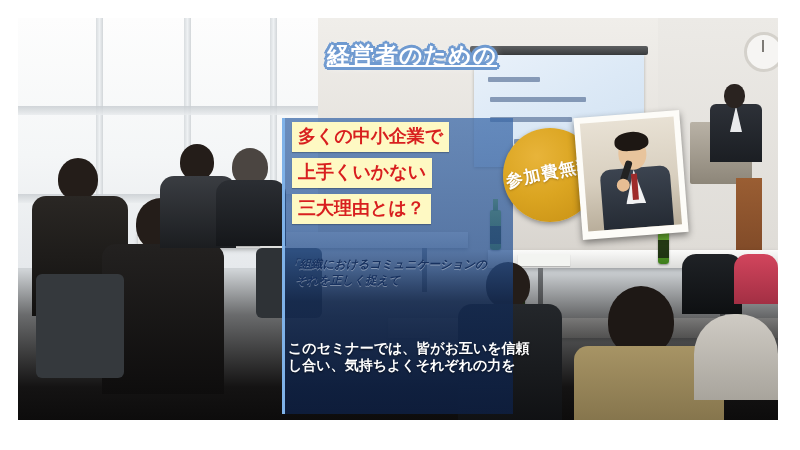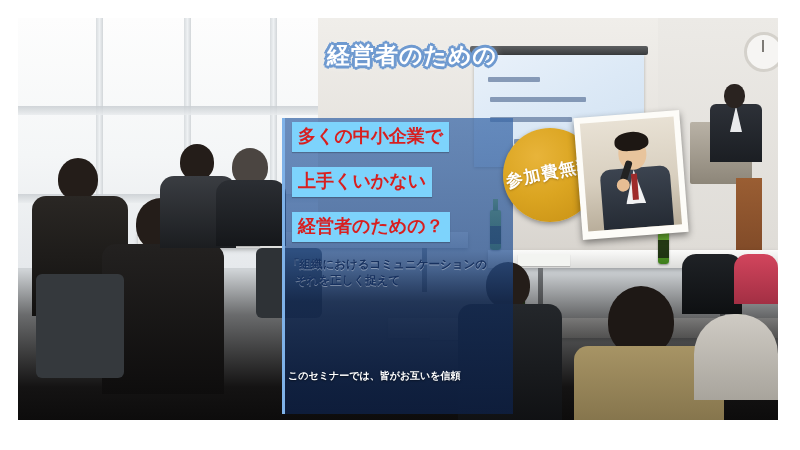--- a/index.html
+++ b/index.html
@@ -79,48 +79,48 @@
 
   .paper{position:absolute;background:#f3f4f1;box-shadow:0 1px 1px rgba(0,0,0,.18);}
 
   
   #title{position:absolute;left:292px;top:40px;width:240px;text-align:center;
          font-weight:bold;font-size:23px;line-height:31px;color:#ffffff;letter-spacing:1px;
          text-shadow:
            -2px -2px 0 #6f9ad0, 2px -2px 0 #6f9ad0,-2px 2px 0 #6f9ad0, 2px 2px 0 #6f9ad0,
            -3px 0 0 #6f9ad0, 3px 0 0 #6f9ad0, 0 -3px 0 #6f9ad0, 0 3px 0 #6f9ad0,
            0 0 9px rgba(255,255,255,.9);}
-  #title .tline{display:block;white-space:nowrap;}
+  #title .tline{display:block;white-space:nowrap;text-decoration:underline;}
 
   
   #bluepanel{position:absolute;left:282px;top:118px;width:228px;height:296px;
              background:linear-gradient(180deg,
                 rgba(58,104,168,.74) 0%,
                 rgba(46,88,150,.76) 45%,
                 rgba(20,42,80,.88) 62%,
                 rgba(14,30,62,.93) 100%);
              border-left:3px solid #7fb2e8;}
 
   
   #redlines{position:absolute;left:292px;top:122px;width:226px;}
-  .band{display:inline-block;background:#7dd3fc;color:#d81f1f;font-weight:bold;
-        font-size:18px;line-height:25px;padding:2px 6px 3px 6px;margin-bottom:15px;
+  .band{display:inline-block;background:#fef9c3;color:#d81f1f;font-weight:bold;
+        font-size:18px;line-height:25px;padding:2px 6px 3px 6px;margin-bottom:6px;
         white-space:nowrap;box-shadow:0 1px 1px rgba(0,0,0,.22);}
 
   
   #quote{position:absolute;left:288px;top:256px;width:218px;
          color:#17315f;font-weight:bold;font-size:11.5px;line-height:16px;
-         text-shadow:0 1px 0 rgba(255,255,255,.35);}
+         text-shadow:0 1px 0 rgba(255,255,255,.35);font-style:italic;}
   #quote div{white-space:nowrap;}
   .ind{padding-left:7px;}
 
   
-  #closing{position:absolute;left:288px;top:367px;width:218px;
-           color:#ffffff;font-weight:bold;font-size:10px;line-height:17px;
-           text-shadow:0 1px 2px rgba(0,0,0,.55);}
+  #closing{position:absolute;left:288px;top:340px;width:218px;
+           color:#ffffff;font-weight:bold;font-size:14px;line-height:17px;
+           text-shadow:0 1px 2px rgba(0,0,0,.55);text-align:right;}
   #closing div{white-space:nowrap;}
 
   
   #badge{position:absolute;left:503px;top:128px;width:94px;height:94px;border-radius:50%;
          background:radial-gradient(circle at 36% 30%,#e8b43a 0%,#dba521 46%,#c68f14 100%);
          box-shadow:0 2px 5px rgba(0,0,0,.35);}
   #badge span{position:absolute;left:0;top:33px;width:94px;text-align:center;
               transform:rotate(-12deg);color:#ffffff;font-weight:bold;font-size:17px;
               letter-spacing:1px;text-shadow:0 1px 2px rgba(120,80,0,.55);}
 
@@ -233,30 +233,31 @@
 
   <div id="title">
     <span class="tline">経営者のための</span>
   </div>
 
   <div id="bluepanel"></div>
 
   <div id="redlines">
     <div><span class="band">多くの中小企業で</span></div>
     <div><span class="band">上手くいかない</span></div>
-    <div><span class="band">経営者のための？</span></div>
+    <div><span class="band">三大理由とは？</span></div>
   </div>
 
   <div id="quote">
     <div>「組織におけるコミュニケーションの</div>
     <div class="ind">それを正しく捉えて</div>
   </div>
 
   <div id="closing">
     <div>このセミナーでは、皆がお互いを信頼</div>
+    <div>し合い、気持ちよくそれぞれの力を</div>
   </div>
 
   <div id="badge">
     <span>参加費無料</span>
   </div>
 
   <div id="inset">
     <div class="ph">
       <div class="mc-banner"></div>
       <div class="mc-body"></div>

